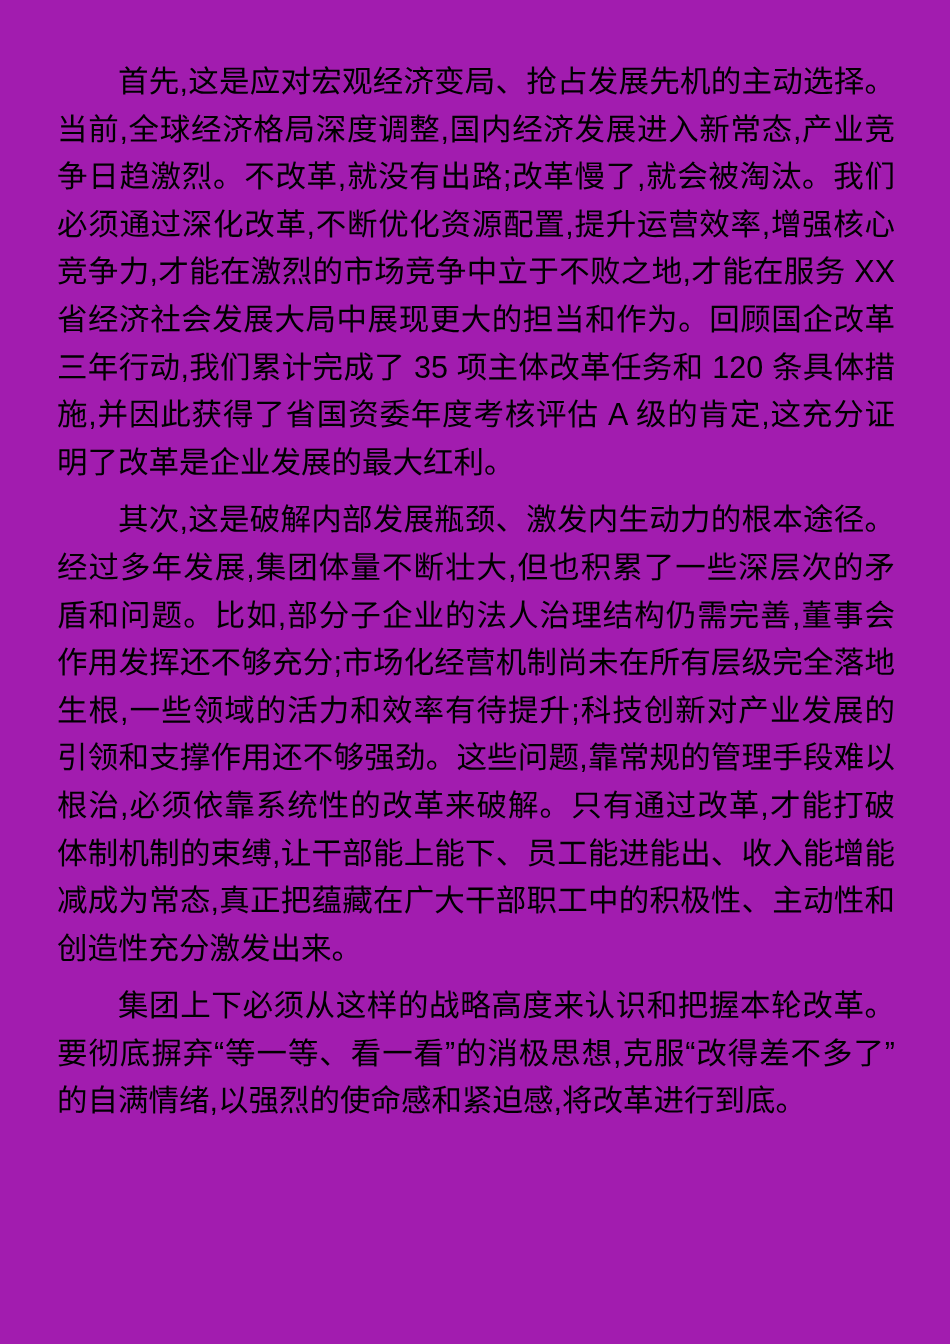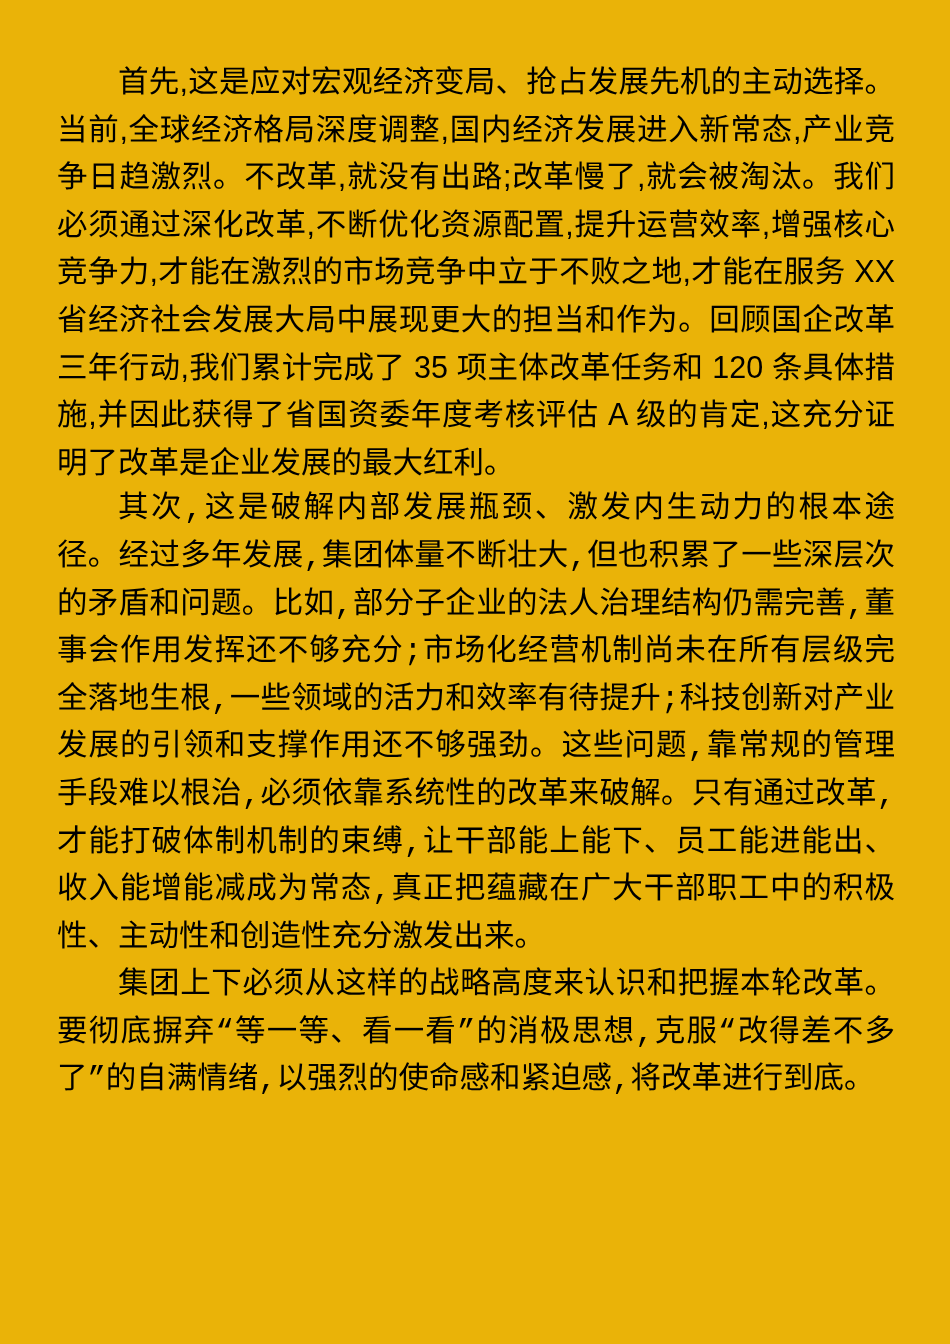--- a/index.html
+++ b/index.html
@@ -6,21 +6,21 @@
   html, body {
     margin: 0;
     padding: 0;
     background: #ffffff;
   }
 
   .page {
     position: relative;
     width: 950px;
     height: 1344px;
-    background: #eab308;
+    background: #a21caf;
     overflow: hidden;
     box-sizing: border-box;
   }
 
   .doc-body {
     position: absolute;
     left: 57px;
     top: 58px;
     width: 838px;
   }
@@ -36,22 +36,21 @@
     text-indent: 61px;
     letter-spacing: 0px;
     font-weight: 400;
     -webkit-font-smoothing: antialiased;
     word-break: break-all;
     white-space: normal;
   }
 
   
   .para + .para {
-    margin-top: 0px;
-    font-family: Liberation Mono, monospace;
+    margin-top: 10px;
   }
 </style>
 </head>
 <body>
 
 <div class="page">
   <div class="doc-body">
 
     <p class="para">首先,这是应对宏观经济变局、抢占发展先机的主动选择。当前,全球经济格局深度调整,国内经济发展进入新常态,产业竞争日趋激烈。不改革,就没有出路;改革慢了,就会被淘汰。我们必须通过深化改革,不断优化资源配置,提升运营效率,增强核心竞争力,才能在激烈的市场竞争中立于不败之地,才能在服务 XX 省经济社会发展大局中展现更大的担当和作为。回顾国企改革三年行动,我们累计完成了 35 项主体改革任务和 120 条具体措施,并因此获得了省国资委年度考核评估 A 级的肯定,这充分证明了改革是企业发展的最大红利。</p>
 

